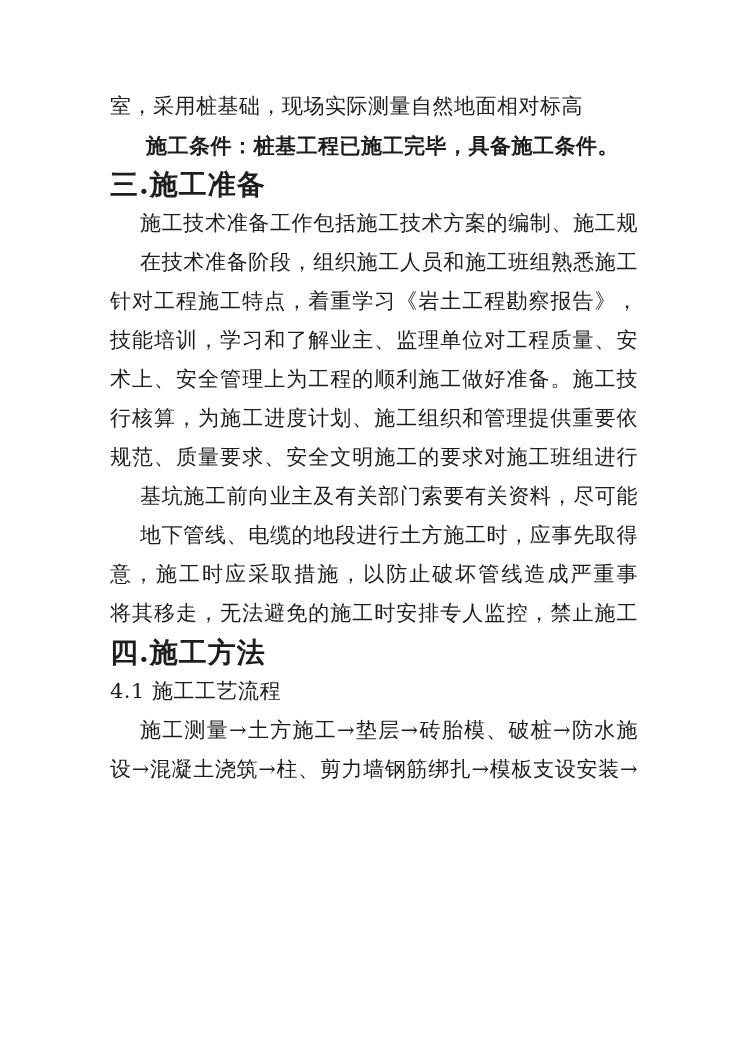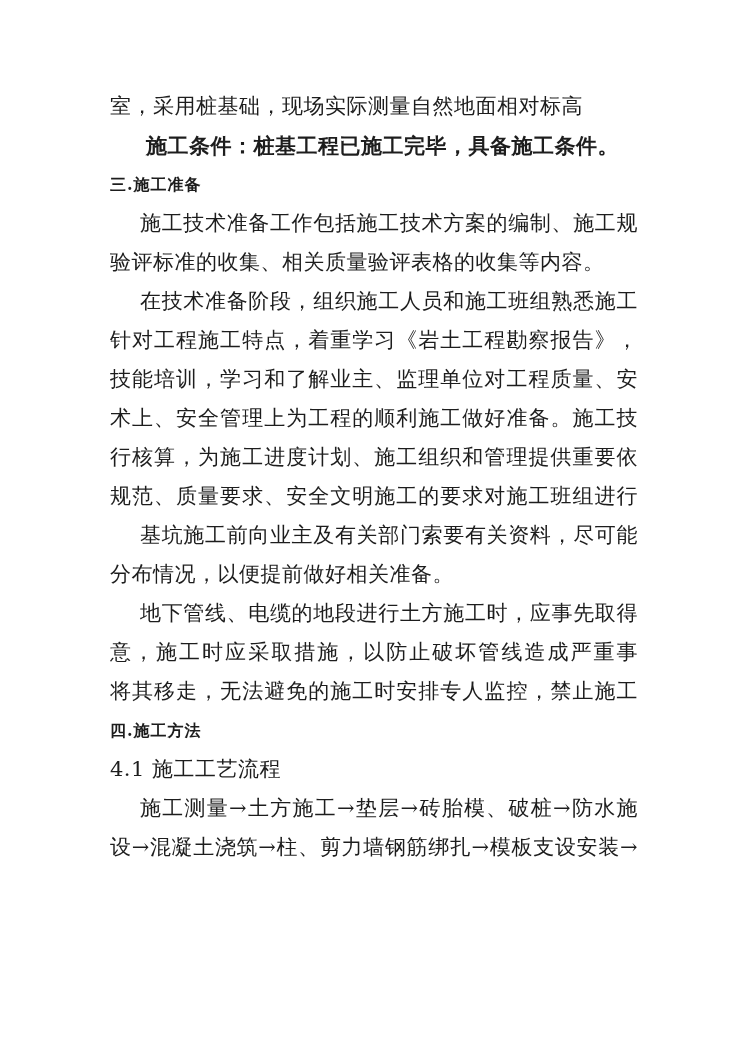--- a/index.html
+++ b/index.html
@@ -31,41 +31,39 @@
     text-align: justify;
     text-align-last: justify;
     text-justify: inter-character;
   }
   
   .ind  { padding-left: 30px; }
   
   .ind2 { padding-left: 36px; font-weight: bold; }
   .heading {
     font-weight: bold;
-    font-size: 16px;
+    font-size: 28px;
     letter-spacing: 1px;
   }
 </style>
 </head>
 <body>
 
 <div class="page">
   <div class="line">室，采用桩基础，现场实际测量自然地面相对标高约-0.077。</div>
   <div class="line ind2">施工条件：桩基工程已施工完毕，具备施工条件。</div>
   <div class="line heading">三.施工准备</div>
   <div class="line ind just">施工技术准备工作包括施工技术方案的编制、施工规范（包括相关法规）和</div>
-  <div class="line">验评标准的收集、相关质量验评表格的收集等内容。</div>
   <div class="line ind just">在技术准备阶段，组织施工人员和施工班组熟悉施工图纸及相关作业指导书，</div>
   <div class="line just">针对工程施工特点，着重学习《岩土工程勘察报告》，组织安全知识学习及操作</div>
   <div class="line just">技能培训，学习和了解业主、监理单位对工程质量、安全管理的要求，从工程技</div>
   <div class="line just">术上、安全管理上为工程的顺利施工做好准备。施工技术人员对施工图工程量进</div>
   <div class="line just">行核算，为施工进度计划、施工组织和管理提供重要依据。根据施工图纸、建筑</div>
   <div class="line just">规范、质量要求、安全文明施工的要求对施工班组进行技术交底、质量交底和安</div>
   <div class="line ind just">基坑施工前向业主及有关部门索要有关资料，尽可能多地了解地下设施管线</div>
-  <div class="line">分布情况，以便提前做好相关准备。</div>
   <div class="line ind just">地下管线、电缆的地段进行土方施工时，应事先取得有关管理部门的书面同</div>
   <div class="line just">意，施工时应采取措施，以防止破坏管线造成严重事故。施工时尽量避开或尽量</div>
   <div class="line just">将其移走，无法避免的施工时安排专人监控，禁止施工机械直接触碰，并及时采</div>
   <div class="line heading">四.施工方法</div>
   <div class="line">4.1 施工工艺流程</div>
   <div class="line ind just">施工测量→土方施工→垫层→砖胎模、破桩→防水施工→钢筋绑扎→模板支</div>
   <div class="line just">设→混凝土浇筑→柱、剪力墙钢筋绑扎→模板支设安装→顶板钢筋绑扎→混凝土</div>
 </div>
 
 </body></html>

